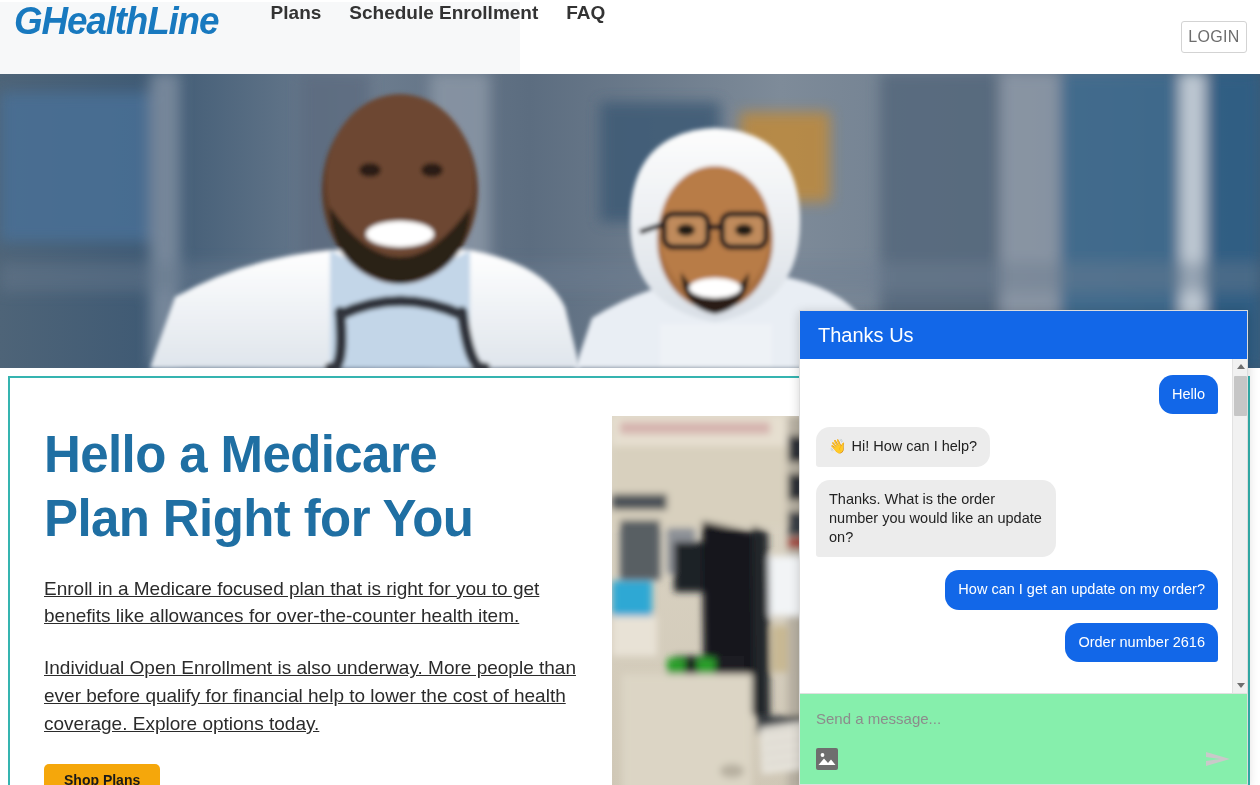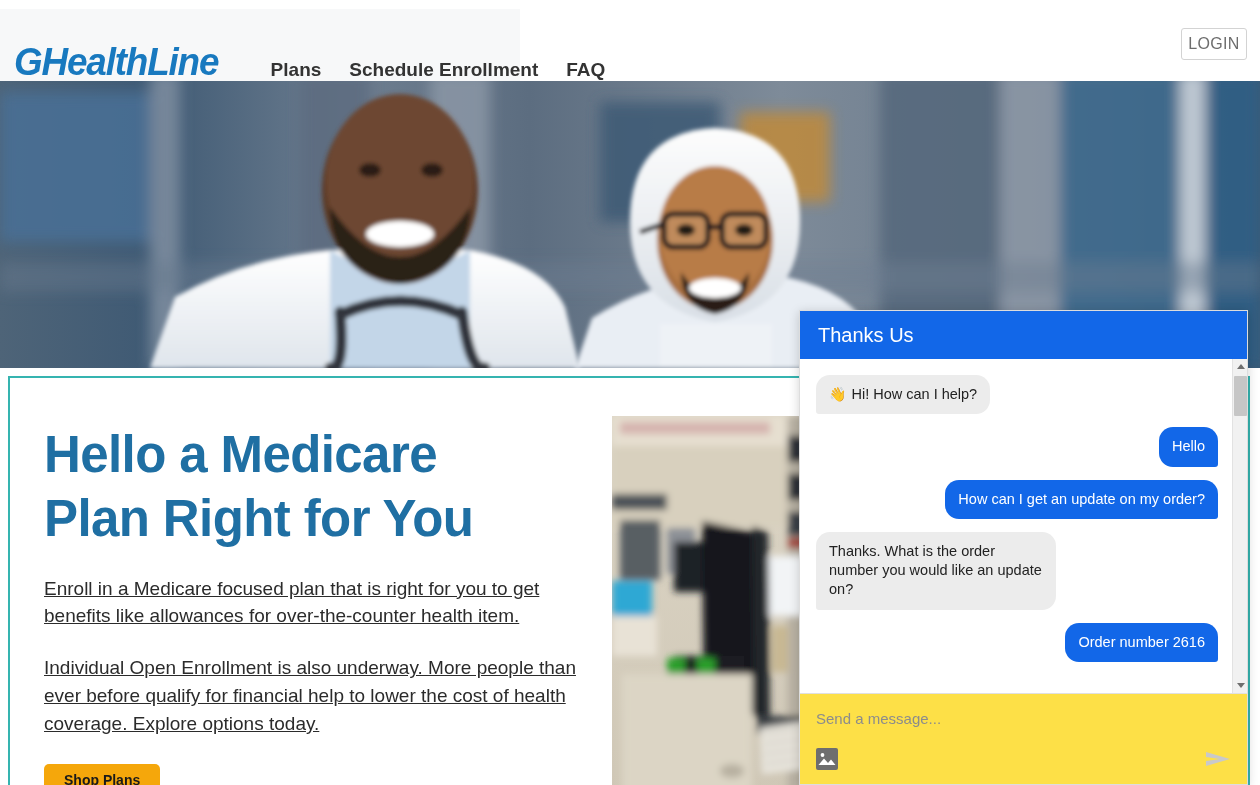--- a/index.html
+++ b/index.html
@@ -16,26 +16,26 @@
     position: relative;
     width: 1260px;
     height: 785px;
     overflow: hidden;
     background: #ffffff;
   }
 
   
   .site-header {
     position: absolute;
-    top: 9px; left: 0;
+    top: 2px; left: 0;
     width: 1260px;
     height: 72px;
     background: #ffffff;
     display: flex;
-    align-items: flex-end;
+    align-items: flex-start;
     z-index: 20;
   }
   .header-bg-tint {
     position: absolute;
     top: 0; left: 0;
     width: 520px; height: 72px;
     background: #f7f8f9;
     z-index: -1;
   }
   .logo {
@@ -255,21 +255,21 @@
   }
 
   .chat-divider {
     height: 1px;
     background: #e0e0e0;
     flex: 0 0 auto;
   }
   .chat-input-area {
     flex: 0 0 auto;
     height: 90px;
-    background: #fde047;
+    background: #86efac;
     position: relative;
     padding: 16px 14px 0 16px;
   }
   .chat-input {
     width: 100%;
     border: none;
     outline: none;
     font-family: "Liberation Sans", sans-serif;
     font-size: 15px;
     color: #333333;
@@ -454,36 +454,36 @@
   <aside class="chat-widget">
 
     <div class="chat-header">
       <span class="chat-title">Thanks Us</span>
     </div>
 
     <div class="chat-body-wrap">
 
       <div class="chat-messages">
 
+        <div class="msg-row user">
+          <div class="bubble user">Hello</div>
+        </div>
+
         <div class="msg-row bot">
           <div class="bubble bot">
             <span class="bot-emoji">👋</span><span>Hi! How can I help?</span>
           </div>
         </div>
 
-        <div class="msg-row user">
-          <div class="bubble user">Hello</div>
+        <div class="msg-row bot">
+          <div class="bubble bot" style="max-width:240px;">Thanks. What is the order number you would like an update on?</div>
         </div>
 
         <div class="msg-row user">
           <div class="bubble user">How can I get an update on my order?</div>
-        </div>
-
-        <div class="msg-row bot">
-          <div class="bubble bot" style="max-width:240px;">Thanks. What is the order number you would like an update on?</div>
         </div>
 
         <div class="msg-row user">
           <div class="bubble user">Order number 2616</div>
         </div>
 
       </div>
 
       <div class="chat-scrollbar">
         <div class="sb-arrow up">

